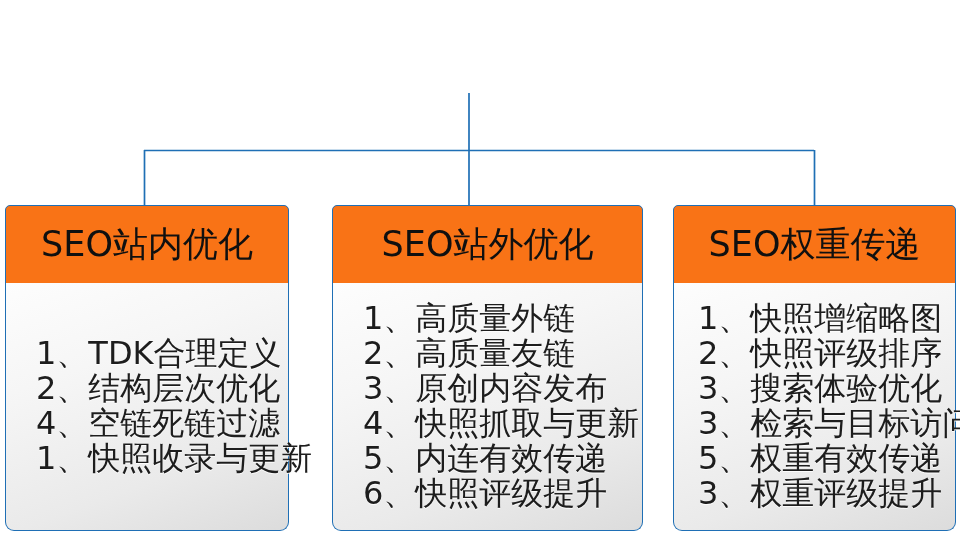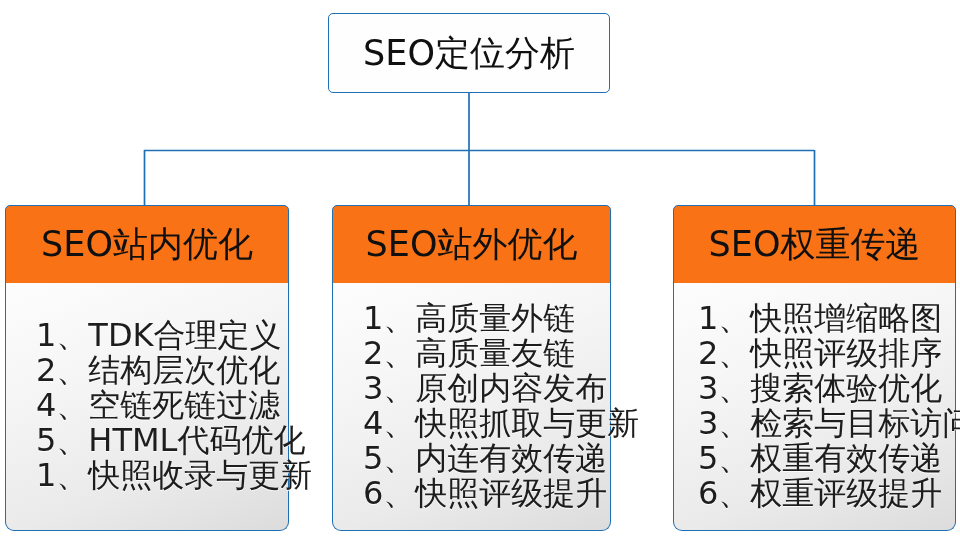--- a/index.html
+++ b/index.html
@@ -53,21 +53,21 @@
     white-space: nowrap;
   }
 
   
   .branch {
     position: absolute;
     top: 205px;
     height: 326px;
   }
   .branch.col0 { left: 5px;   width: 284px; }
-  .branch.col1 { left: 332px; width: 279px; }
+  .branch.col1 { left: 332px; width: 311px; }
   .branch.col2 { left: 673px; width: 283px; border-radius: 14px; }
 
   .branch-header {
     position: absolute;
     left: 0;
     top: 0;
     width: 100%;
     height: 79px;
     box-sizing: border-box;
     border: 1.6px solid #1f6fb5;
@@ -123,34 +123,30 @@
 
     <line x1="469" y1="93" x2="469" y2="150" stroke="#1f6fb5" stroke-width="1.7"></line>
 
     <line x1="144" y1="150.5" x2="814" y2="150.5" stroke="#1f6fb5" stroke-width="1.7"></line>
 
     <line x1="144.5" y1="150" x2="144.5" y2="206" stroke="#1f6fb5" stroke-width="1.7"></line>
     <line x1="469" y1="150" x2="469" y2="206" stroke="#1f6fb5" stroke-width="1.7"></line>
     <line x1="814.5" y1="150" x2="814.5" y2="206" stroke="#1f6fb5" stroke-width="1.7"></line>
   </svg>
 
-  <div class="root-node">
-    <span class="root-label">SEO定位分析</span>
-  </div>
 
   <div class="branch col0">
     <div class="branch-header">
       <span class="branch-title">SEO站内优化</span>
     </div>
     <div class="branch-body">
       <ul class="branch-list">
         <li class="branch-item">1、TDK合理定义</li>
         <li class="branch-item">2、结构层次优化</li>
         <li class="branch-item">4、空链死链过滤</li>
-        <li class="branch-item">5、HTML代码优化</li>
         <li class="branch-item">1、快照收录与更新</li>
       </ul>
     </div>
   </div>
 
   <div class="branch col1">
     <div class="branch-header">
       <span class="branch-title">SEO站外优化</span>
     </div>
     <div class="branch-body">
@@ -169,18 +165,18 @@
     <div class="branch-header">
       <span class="branch-title">SEO权重传递</span>
     </div>
     <div class="branch-body">
       <ul class="branch-list">
         <li class="branch-item">1、快照增缩略图</li>
         <li class="branch-item">2、快照评级排序</li>
         <li class="branch-item">3、搜索体验优化</li>
         <li class="branch-item">3、检索与目标访问</li>
         <li class="branch-item">5、权重有效传递</li>
-        <li class="branch-item">6、权重评级提升</li>
+        <li class="branch-item">3、权重评级提升</li>
       </ul>
     </div>
   </div>
 
 </div>
 
 </body></html>

